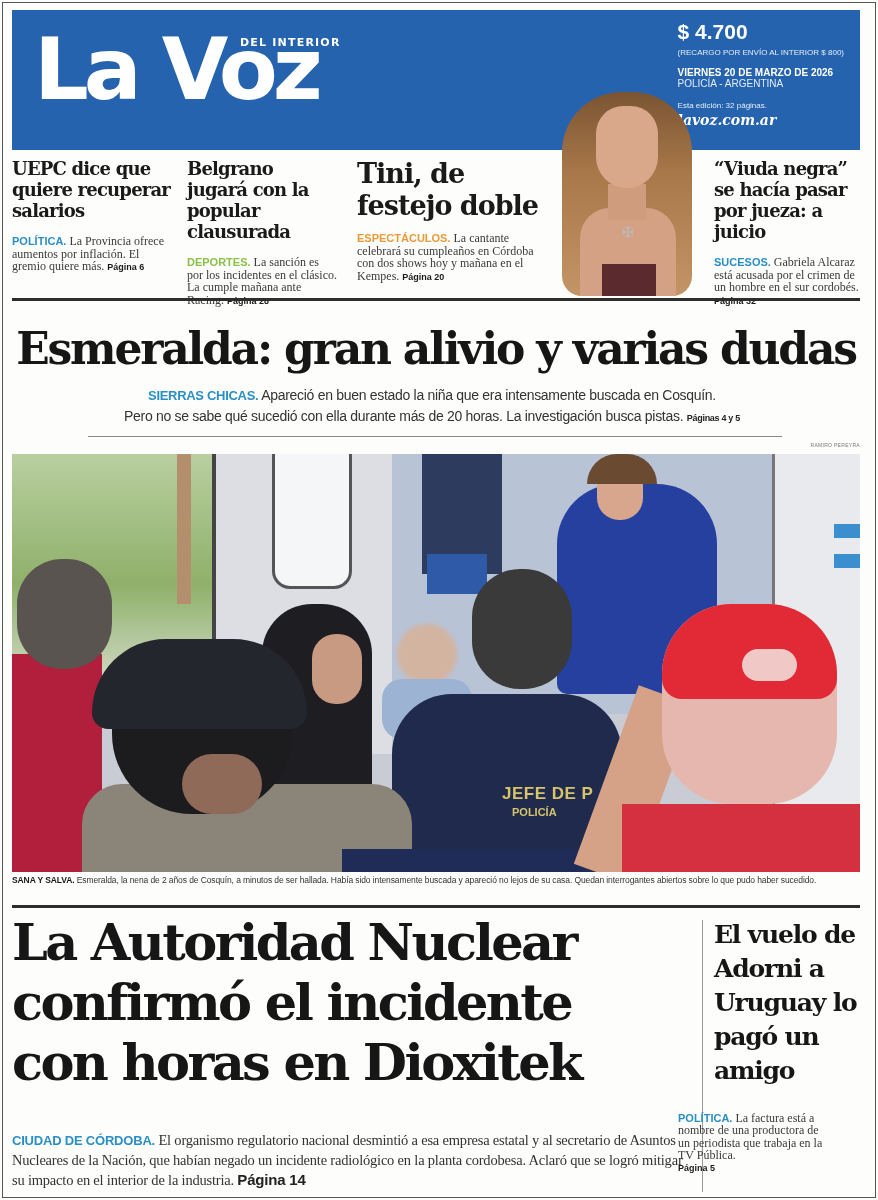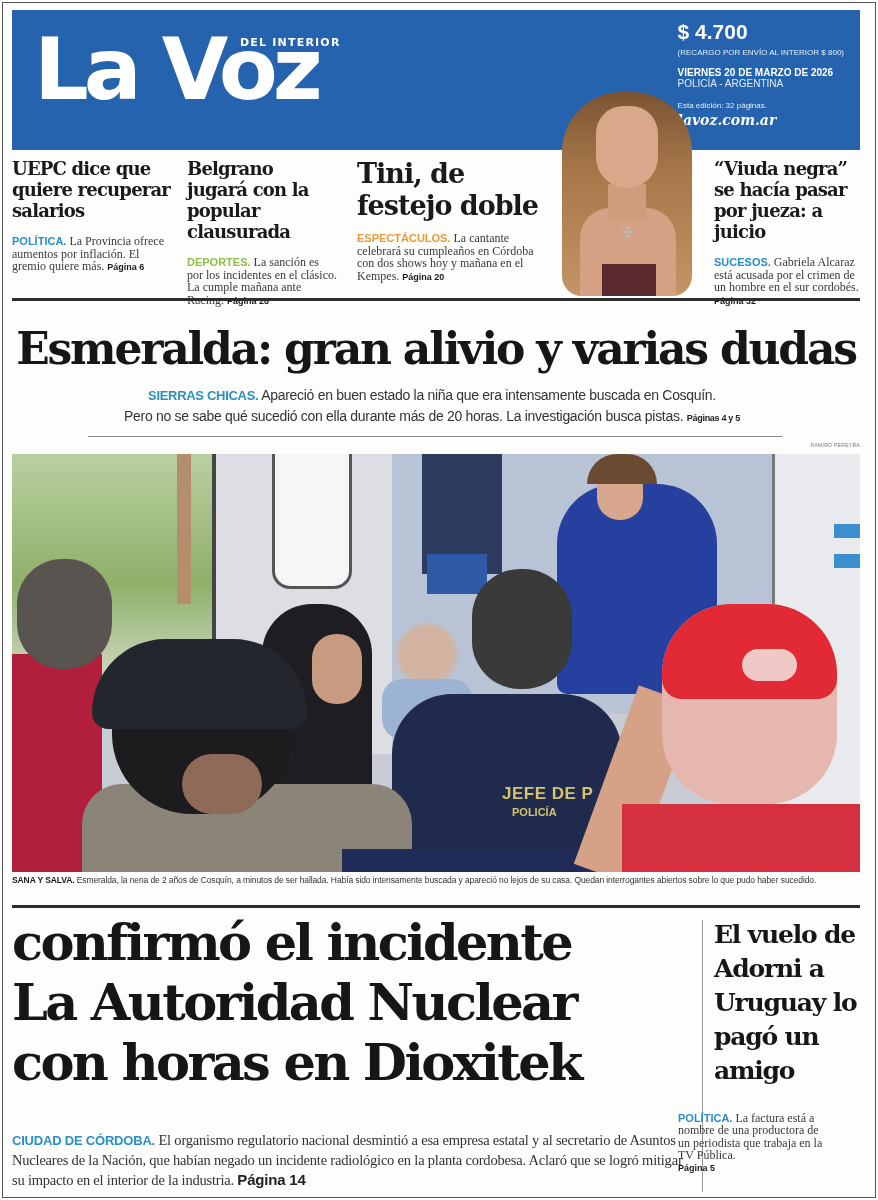--- a/index.html
+++ b/index.html
@@ -177,22 +177,22 @@
   <div class="ph" style="left:730px;top:195px;width:55px;height:32px;border-radius:16px;background:#f0c8c6;"></div>
 </div>
 
 <div class="caption">
   <span class="sec">SANA Y SALVA.</span><span> Esmeralda, la nena de 2 años de Cosquín, a minutos de ser hallada. Había sido intensamente buscada y apareció no lejos de su casa. Quedan interrogantes abiertos sobre lo que pudo haber sucedido.</span>
 </div>
 
 <div class="rule-thick" style="top:905px;"></div>
 
 <div class="nuc-head">
+  <div>La Autoridad Nuclear</div>
   <div>confirmó el incidente</div>
-  <div>La Autoridad Nuclear</div>
   <div>con horas en Dioxitek</div>
 </div>
 <div class="nuc-deck">
   <span class="sec">CIUDAD DE CÓRDOBA.</span><span> El organismo regulatorio nacional desmintió a esa empresa estatal y al secretario de Asuntos Nucleares de la Nación, que habían negado un incidente radiológico en la planta cordobesa. Aclaró que se logró mitigar su impacto en el interior de la industria. </span><span class="pg">Página 14</span>
 </div>
 
 <div class="vrule"></div>
 
 <div class="side-head">El vuelo de Adorni a Uruguay lo pagó un amigo</div>
 <div class="side-deck">

